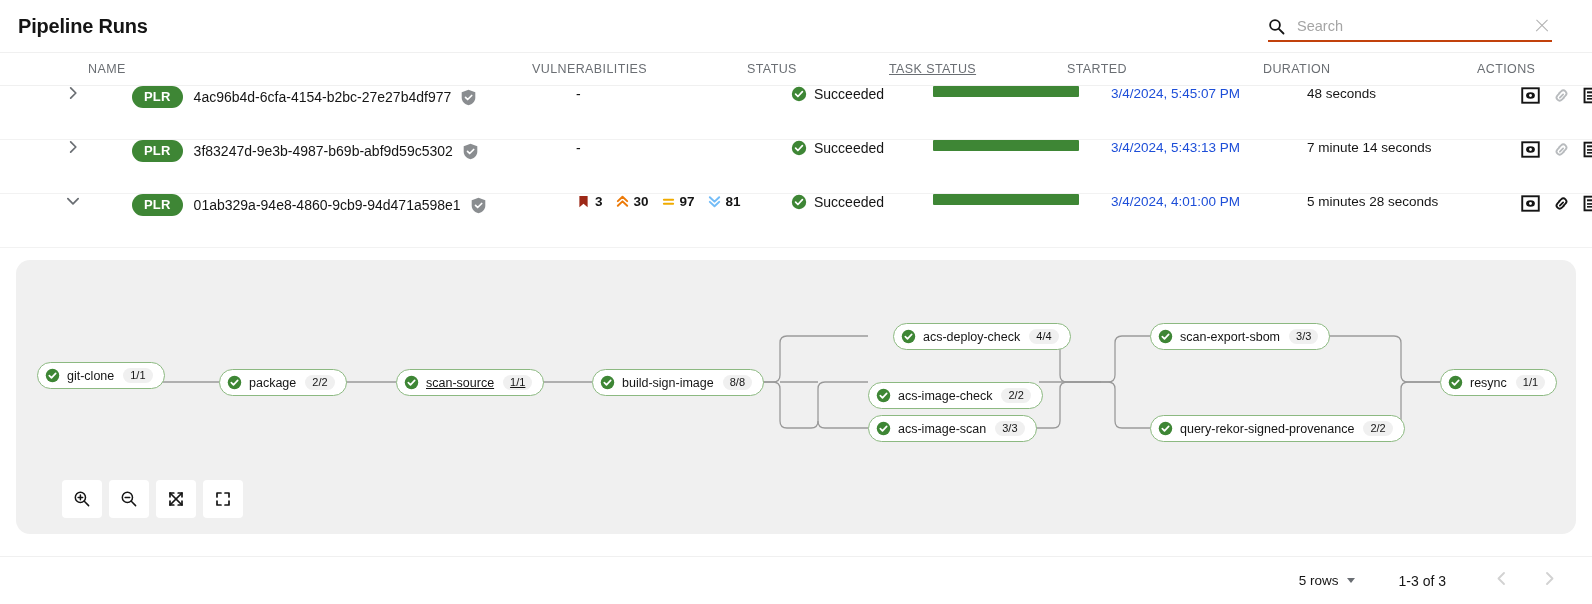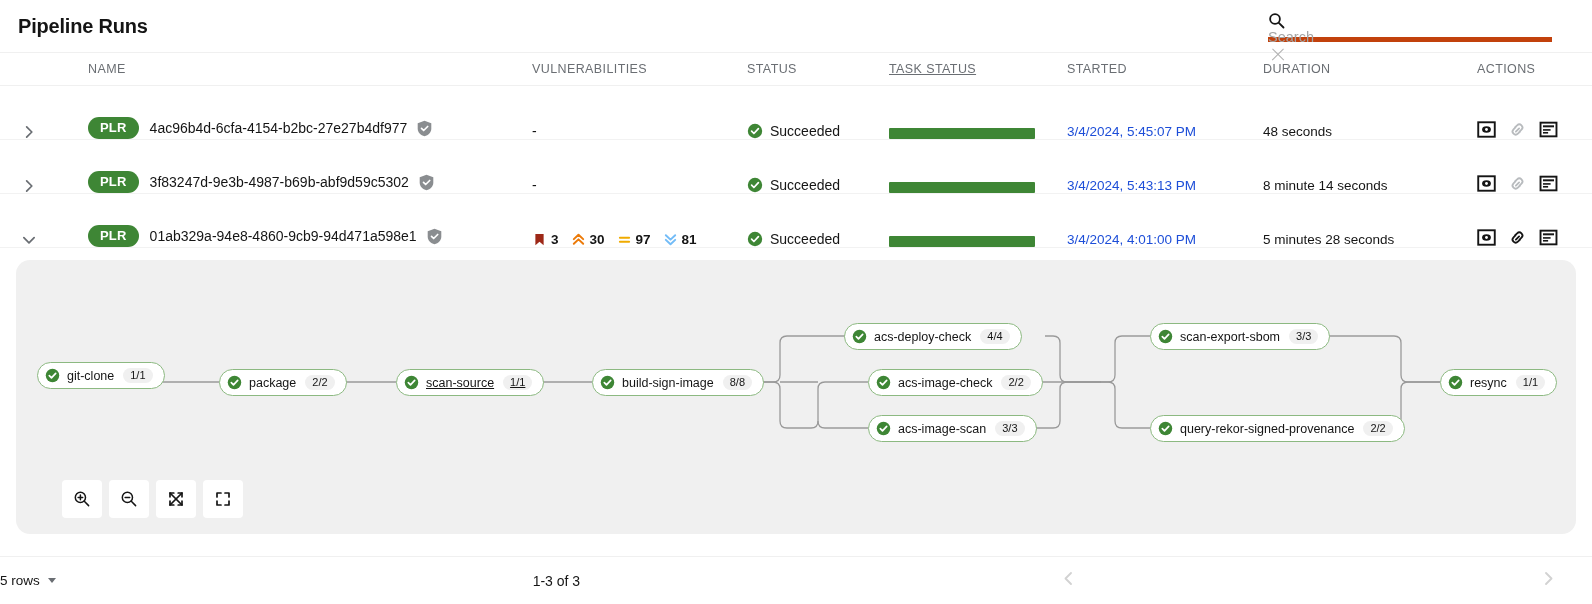--- a/index.html
+++ b/index.html
@@ -22,24 +22,23 @@
     font-size: 20px;
     font-weight: bold;
     color: #151515;
     margin-left: 18px;
     letter-spacing: -0.2px;
   }
   .search-wrap {
     position: absolute;
     left: 1268px; top: 12px;
     width: 284px; height: 30px;
-    border-bottom: 5px solid #c2410c;
+    border-bottom: 2px solid #c2410c;
     display: flex;
-    align-items: flex-start;
-    flex-direction: column;
+    align-items: center;
   }
   .search-icon { width: 17px; height: 17px; flex: 0 0 auto; margin-right: 12px; }
   .search-input {
     flex: 1 1 auto;
     border: none; outline: none;
     font-family: "Liberation Sans", sans-serif;
     font-size: 14.5px;
     color: #151515;
     background: transparent;
     padding: 0;
@@ -66,24 +65,25 @@
     display: flex; align-items: center;
     height: 34px;
     border-top: 1px solid #f0f0f0;
     border-bottom: 1px solid #f0f0f0;
     font-size: 12.5px;
     letter-spacing: 0.4px;
     color: #6a6e73;
     font-weight: normal;
   }
   .row {
-    display: flex; align-items: flex-end;
+    display: flex; align-items: flex-start;
     height: 54px;
     border-bottom: 1px solid #f2f2f2;
     font-size: 14px;
+    padding-left: 44px;
   }
   .c-toggle { width: 88px; flex: 0 0 88px; display: flex; justify-content: flex-start; padding-left: 22px; }
   .c-name   { width: 444px; flex: 0 0 444px; display: flex; align-items: center; }
   .c-vuln   { width: 215px; flex: 0 0 215px; display: flex; align-items: center; }
   .c-status { width: 142px; flex: 0 0 142px; display: flex; align-items: center; }
   .c-task   { width: 178px; flex: 0 0 178px; display: flex; align-items: center; text-decoration: underline; }
   .c-start  { width: 196px; flex: 0 0 196px; }
   .c-dur    { width: 198px; flex: 0 0 198px; }
   .c-act    { flex: 1 1 auto; display: flex; align-items: center; gap: 12px; padding-left: 16px;}
 
@@ -174,21 +174,21 @@
     border: none;
   }
   .zbtn svg { display: block; }
 
   
   .footer {
     position: absolute;
     left: 0; right: 0; bottom: 0;
     height: 48px;
     border-top: 1px solid #f0f0f0;
-    display: flex; align-items: center; justify-content: space-between;
+    display: flex; align-items: center; justify-content: flex-end;
     padding-right: 30px;
     gap: 0;
   }
   .rows-select {
     display: inline-flex; align-items: center; gap: 8px;
     font-size: 13.5px; color: #151515;
     cursor: pointer;
     margin-right: 44px;
   }
   .caret {
@@ -328,21 +328,21 @@
               <polyline points="4.6,8.2 6.9,10.5 11.4,5.7" fill="none" stroke="#ffffff" stroke-width="1.7" stroke-linecap="round" stroke-linejoin="round"></polyline>
             </svg>
         </span>
         <span class="status-text">Succeeded</span>
       </span>
     </div>
     <div class="c-task">
       <span class="taskbar"></span>
     </div>
     <div class="c-start started">3/4/2024, 5:43:13 PM</div>
-    <div class="c-dur duration">8 minute 14 seconds</div>
+    <div class="c-dur duration">7 minute 14 seconds</div>
     <div class="c-act">
       <span class="act-icon">
         <svg viewBox="0 0 20 20" width="19" height="19">
             <rect x="1.3" y="2.4" width="17.4" height="15.2" fill="none" stroke="#151515" stroke-width="2"></rect>
             <ellipse cx="10" cy="10" rx="4.6" ry="3.4" fill="#151515"></ellipse>
             <circle cx="10" cy="10" r="1.5" fill="#ffffff"></circle>
           </svg>
       </span>
       <span class="act-icon">
         <svg viewBox="0 0 20 20" width="19" height="19">
@@ -525,30 +525,30 @@
 
   <div class="node" style="left:576px; top:109px;">
     <span class="nicon"><svg viewBox="0 0 16 16" width="15" height="15">
           <circle cx="8" cy="8" r="7.2" fill="#3e8635"></circle>
           <polyline points="4.6,8.2 6.9,10.5 11.4,5.7" fill="none" stroke="#ffffff" stroke-width="1.8" stroke-linecap="round" stroke-linejoin="round"></polyline>
         </svg></span>
     <span class="nlabel">build-sign-image</span>
     <span class="ncount">8/8</span>
   </div>
 
-  <div class="node" style="left:828px; top:63px;align-items:center;">
+  <div class="node" style="left:877px; top:63px;align-items:center;">
     <span class="nicon"><svg viewBox="0 0 16 16" width="15" height="15">
           <circle cx="8" cy="8" r="7.2" fill="#3e8635"></circle>
           <polyline points="4.6,8.2 6.9,10.5 11.4,5.7" fill="none" stroke="#ffffff" stroke-width="1.8" stroke-linecap="round" stroke-linejoin="round"></polyline>
         </svg></span>
     <span class="nlabel">acs-deploy-check</span>
     <span class="ncount">4/4</span>
   </div>
 
-  <div class="node" style="left:852px; top:109px;">
+  <div class="node" style="left:852px; top:122px;">
     <span class="nicon"><svg viewBox="0 0 16 16" width="15" height="15">
           <circle cx="8" cy="8" r="7.2" fill="#3e8635"></circle>
           <polyline points="4.6,8.2 6.9,10.5 11.4,5.7" fill="none" stroke="#ffffff" stroke-width="1.8" stroke-linecap="round" stroke-linejoin="round"></polyline>
         </svg></span>
     <span class="nlabel">acs-image-check</span>
     <span class="ncount">2/2</span>
   </div>
 
   <div class="node" style="left:852px; top:155px;">
     <span class="nicon"><svg viewBox="0 0 16 16" width="15" height="15">

